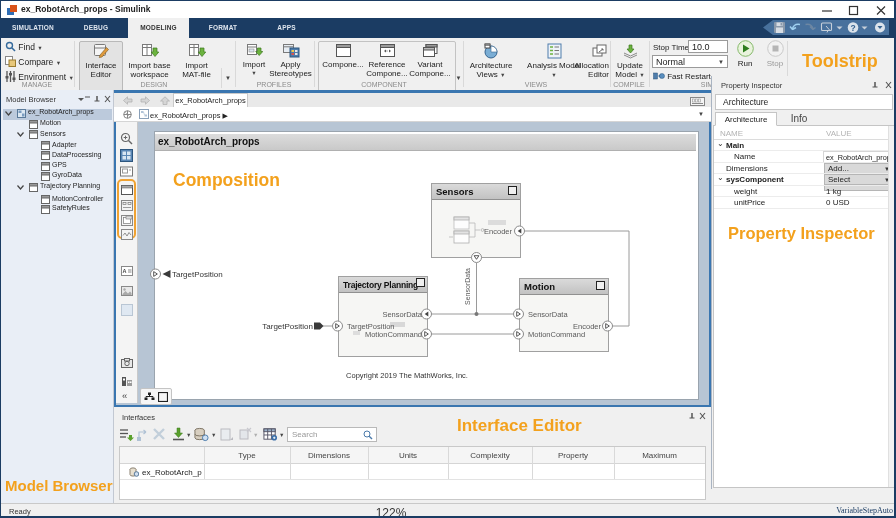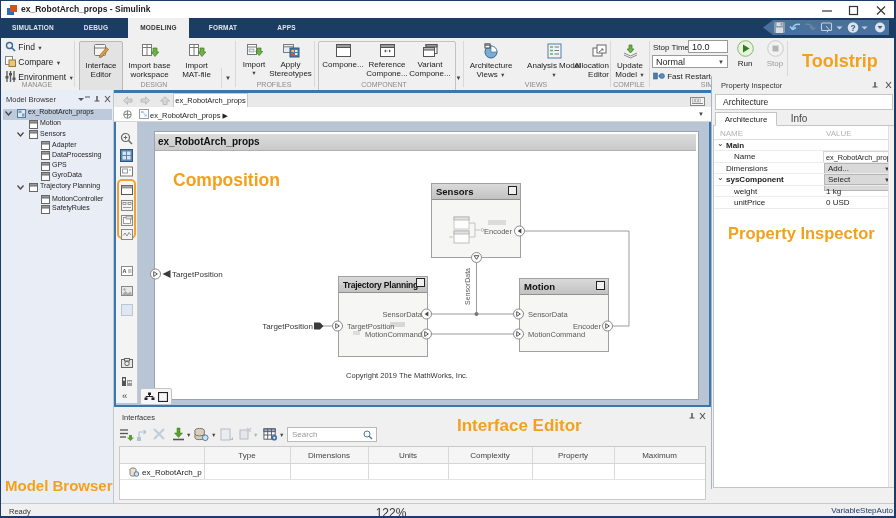--- a/index.html
+++ b/index.html
@@ -662,16 +662,16 @@
       <div class="abs" style="left:0;top:59px;width:180px;height:1px;background:#ececec;"></div>
       <div class="abs" style="left:0;top:70px;width:180px;height:1px;background:#ececec;"></div>
       <div class="abs" style="left:0;top:82px;width:180px;height:1px;background:#ececec;"></div>
       <div class="or abs" style="left:14px;top:98px;font-size:16.5px;white-space:nowrap;">Property Inspector</div>
       <div class="abs" style="right:0;top:0;width:5px;height:361px;background:#f2f2f2;border-left:1px solid #e0e0e0;"></div>
     </div>
   </div>
   <div id="statusbar">
     <div class="abs" style="left:8px;top:3px;font-size:7.5px;color:#333;">Ready</div>
     <div class="abs" style="left:360px;top:2px;width:60px;text-align:center;font-size:12px;color:#333;">122%</div>
-    <div class="abs" style="right:4px;top:2px;font-size:8px;color:#1b3c63;">VariableStepAuto</div>
+    <div class="abs" style="right:4px;top:2px;font-size:8px;color:#1b3c63;font-family:Liberation Serif, serif;">VariableStepAuto</div>
   </div>
   <div id="botline"></div>
 </div>
 
 </body></html>

